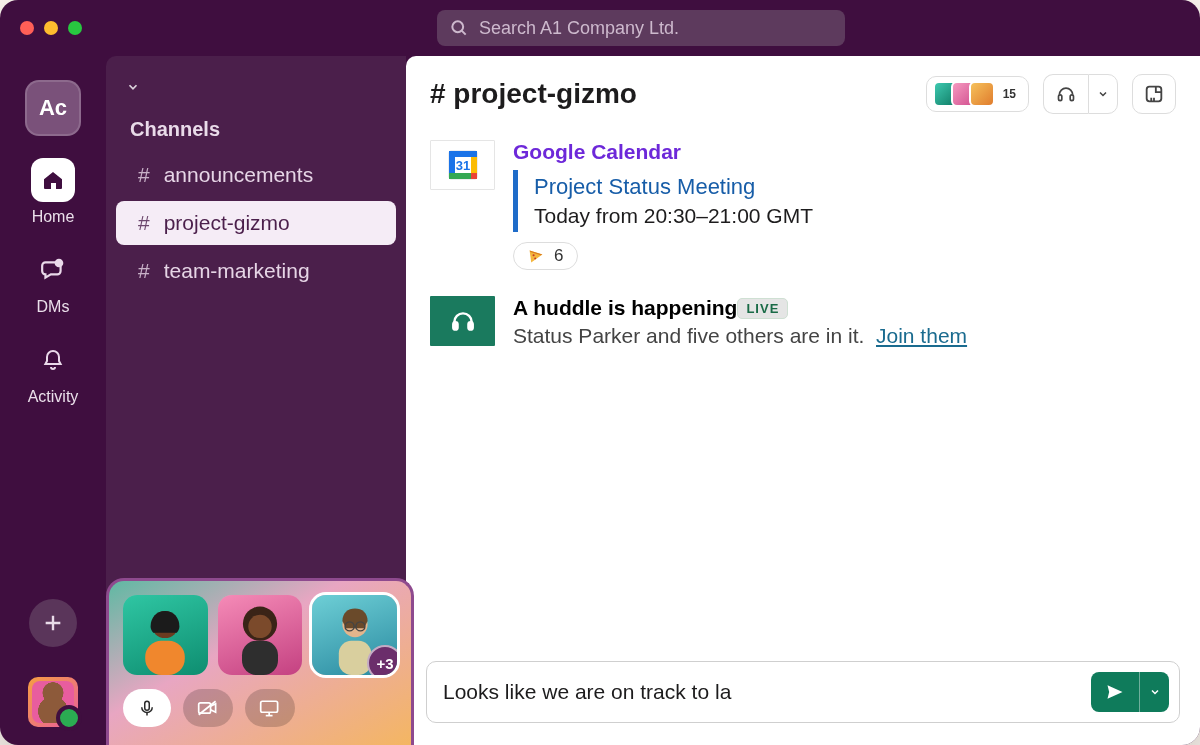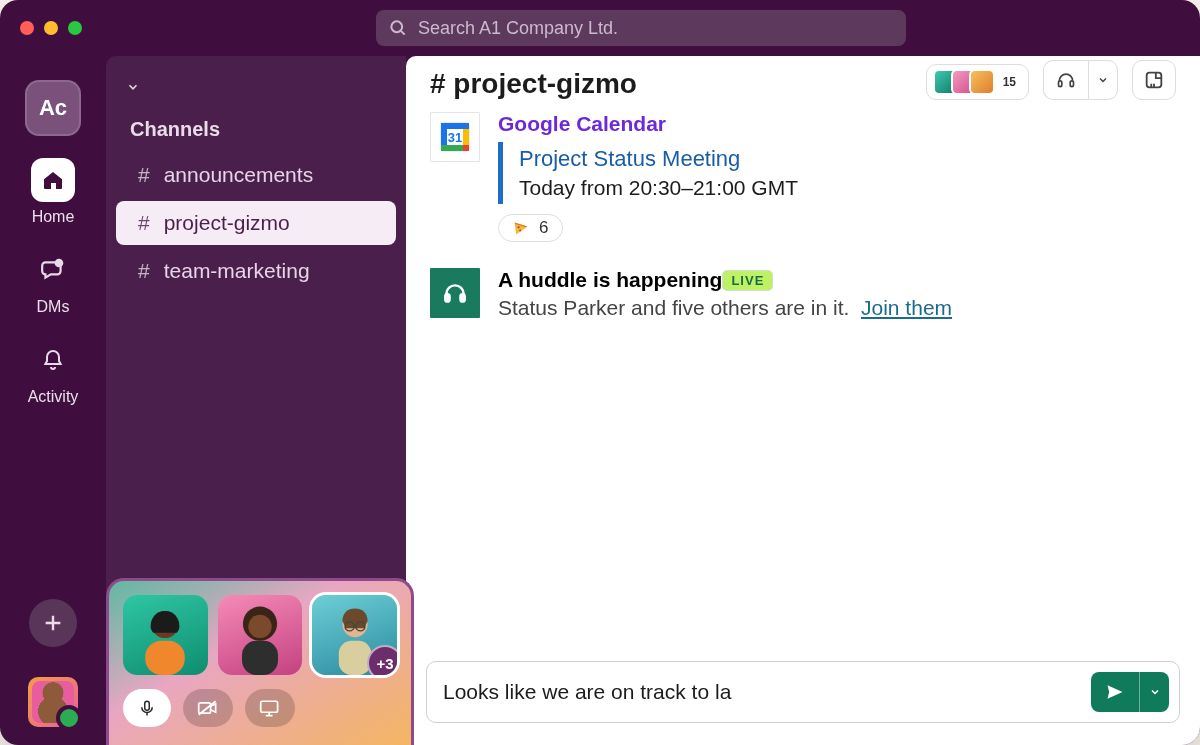--- a/index.html
+++ b/index.html
@@ -6,21 +6,21 @@
   body{background:#fdf6f0;display:flex;align-items:flex-start;justify-content:center;}
   .window{width:1200px;height:745px;background:#3f0e3f;border-radius:18px;overflow:hidden;position:relative;box-shadow:0 20px 60px rgba(0,0,0,.25);}
   
   .titlebar{height:56px;display:flex;align-items:center;padding:0 14px;gap:14px;}
   .traffic{display:flex;gap:10px;margin-left:6px;}
   .dot{width:14px;height:14px;border-radius:50%;}
   .dot.red{background:#ff5f57;}
   .dot.yellow{background:#febc2e;}
   .dot.green{background:#28c840;}
   .search-wrap{margin-left:auto;margin-right:auto;position:relative;}
-  .search{width:530px;height:36px;border:none;border-radius:8px;background:#5d3a5d;color:#e7d9e7;padding:0 14px 0 42px;font-size:18px;}
+  .search{width:408px;height:36px;border:none;border-radius:8px;background:#5d3a5d;color:#e7d9e7;padding:0 14px 0 42px;font-size:18px;}
   .search::placeholder{color:#cdb9cd;}
   .search-icon{position:absolute;left:12px;top:8px;color:#cdb9cd;}
   
   .body{display:flex;height:calc(100% - 56px);}    
   .rail{width:106px;display:flex;flex-direction:column;align-items:center;padding-top:24px;gap:22px;color:#eadfea;}
   .rail-badge{width:56px;height:56px;border-radius:14px;background:#7a517a;display:flex;align-items:center;justify-content:center;font-weight:700;font-size:22px;color:#fff;border:2px solid rgba(255,255,255,.15);}
   .rail-item{display:flex;flex-direction:column;align-items:center;gap:6px;font-size:16px;cursor:pointer;}
   .rail-icon{width:44px;height:44px;border-radius:12px;display:flex;align-items:center;justify-content:center;}
   .rail-icon.active{background:#fff;color:#3f0e3f;}
   .rail-spacer{flex:1;}
@@ -42,46 +42,46 @@
   .tile{flex:1;height:80px;border-radius:14px;background:rgba(255,255,255,.18);position:relative;overflow:hidden;}
   .tile .bg{position:absolute;inset:0;}
   .tile .person{position:absolute;left:50%;bottom:0;transform:translateX(-50%);width:70%;height:90%;}
   .tile.outlined{outline:3px solid #fff;}
   .plus-badge{position:absolute;right:-6px;bottom:-6px;background:#6b2e6b;color:#fff;font-weight:700;border-radius:50%;width:36px;height:36px;display:flex;align-items:center;justify-content:center;font-size:15px;border:2px solid rgba(255,255,255,.6);}
   .hud-ctrls{display:flex;gap:12px;margin-top:14px;}
   .pill{height:38px;border-radius:20px;background:rgba(0,0,0,.18);display:flex;align-items:center;justify-content:center;padding:0 14px;color:#fff;cursor:pointer;}
   .pill.mic{background:#fff;color:#2a2a2a;width:48px;padding:0;}
   
   .main{flex:1;background:#fff;border-top-left-radius:10px;display:flex;flex-direction:column;overflow:hidden;}
-  .chan-header{display:flex;align-items:flex-end;padding:4px 24px;gap:14px;border-bottom:0;}
+  .chan-header{display:flex;align-items:center;padding:18px 24px;gap:14px;border-bottom:0;}
   .chan-title{font-size:28px;font-weight:800;color:#1d1c1d;}
   .chan-header .spacer{flex:1;}
   .members{display:flex;align-items:center;border:1.5px solid #ddd;border-radius:10px;padding:4px 12px 4px 6px;gap:8px;cursor:pointer;}
   .avstack{display:flex;}
   .avstack .a{width:26px;height:26px;border-radius:6px;border:2px solid #fff;margin-left:-8px;}
   .avstack .a:first-child{margin-left:0;}
   .members .count{font-weight:600;color:#333;font-size:12px;}
   .hdr-btn{height:40px;border:1.5px solid #ddd;border-radius:10px;display:flex;align-items:center;justify-content:center;padding:0 10px;cursor:pointer;color:#444;}
   .hdr-split{display:flex;}
   .hdr-split .l{border-radius:10px 0 0 10px;border-right:none;}
   .hdr-split .r{border-radius:0 10px 10px 0;padding:0 8px;}
   
   .content{flex:1;padding:8px 24px 0 24px;overflow:auto;}
   .msg{display:flex;gap:18px;margin-bottom:26px;}
-  .msg-icon{width:50px;height:50px;border-radius:1px;flex-shrink:0;}
+  .msg-icon{width:65px;height:50px;border-radius:1px;flex-shrink:0;}
   .gcal{background:#fff;border:1px solid #e5e5e5;display:flex;align-items:center;justify-content:center;}
   .msg-body{flex:1;}
   .app-name{font-weight:800;font-size:21px;color:#6d28d9;}
   .cal-card{border-left:5px solid #1f6cc9;padding:4px 0 4px 16px;margin-top:6px;}
   .cal-title{color:#175da8;font-weight:400;font-size:22px;}
   .cal-time{font-size:21px;color:#1d1c1d;margin-top:4px;}
   .react{display:inline-flex;align-items:center;gap:10px;border:1px solid #ddd;border-radius:18px;padding:3px 14px;margin-top:10px;font-size:17px;color:#333;cursor:pointer;}
   .huddle-ann .msg-icon{background:#1a7a5e;display:flex;align-items:center;justify-content:center;color:#fff;}
   .ann-title{font-weight:800;font-size:21px;display:flex;align-items:center;}
-  .live{font-size:13px;font-weight:800;letter-spacing:.08em;background:#bef264;border:1px solid #cfe0d3;color:#1a6b47;border-radius:5px;padding:2px 8px;}
+  .live{font-size:13px;font-weight:800;letter-spacing:.08em;background:#e5e5e5;border:1px solid #cfe0d3;color:#1a6b47;border-radius:5px;padding:2px 8px;}
   .ann-sub{font-size:21px;color:#444;margin-top:4px;}
   .join{color:#1a6b8f;text-decoration:underline;cursor:pointer;}
   
   .composer-wrap{padding:12px 20px 22px 20px;}
   .composer{border:1.5px solid #cfcfcf;border-radius:10px;display:flex;align-items:center;padding:10px 10px 10px 16px;gap:10px;}
   .composer input{flex:1;border:none;outline:none;font-size:21px;color:#1d1c1d;}
   .send-split{display:flex;}
   .send-split .b{background:#0f7b5b;color:#fff;height:40px;display:flex;align-items:center;justify-content:center;cursor:pointer;}
   .send-split .main-btn{width:48px;border-radius:8px 0 0 8px;}
   .send-split .drop{width:30px;border-left:1px solid rgba(255,255,255,.4);border-radius:0 8px 8px 0;}

